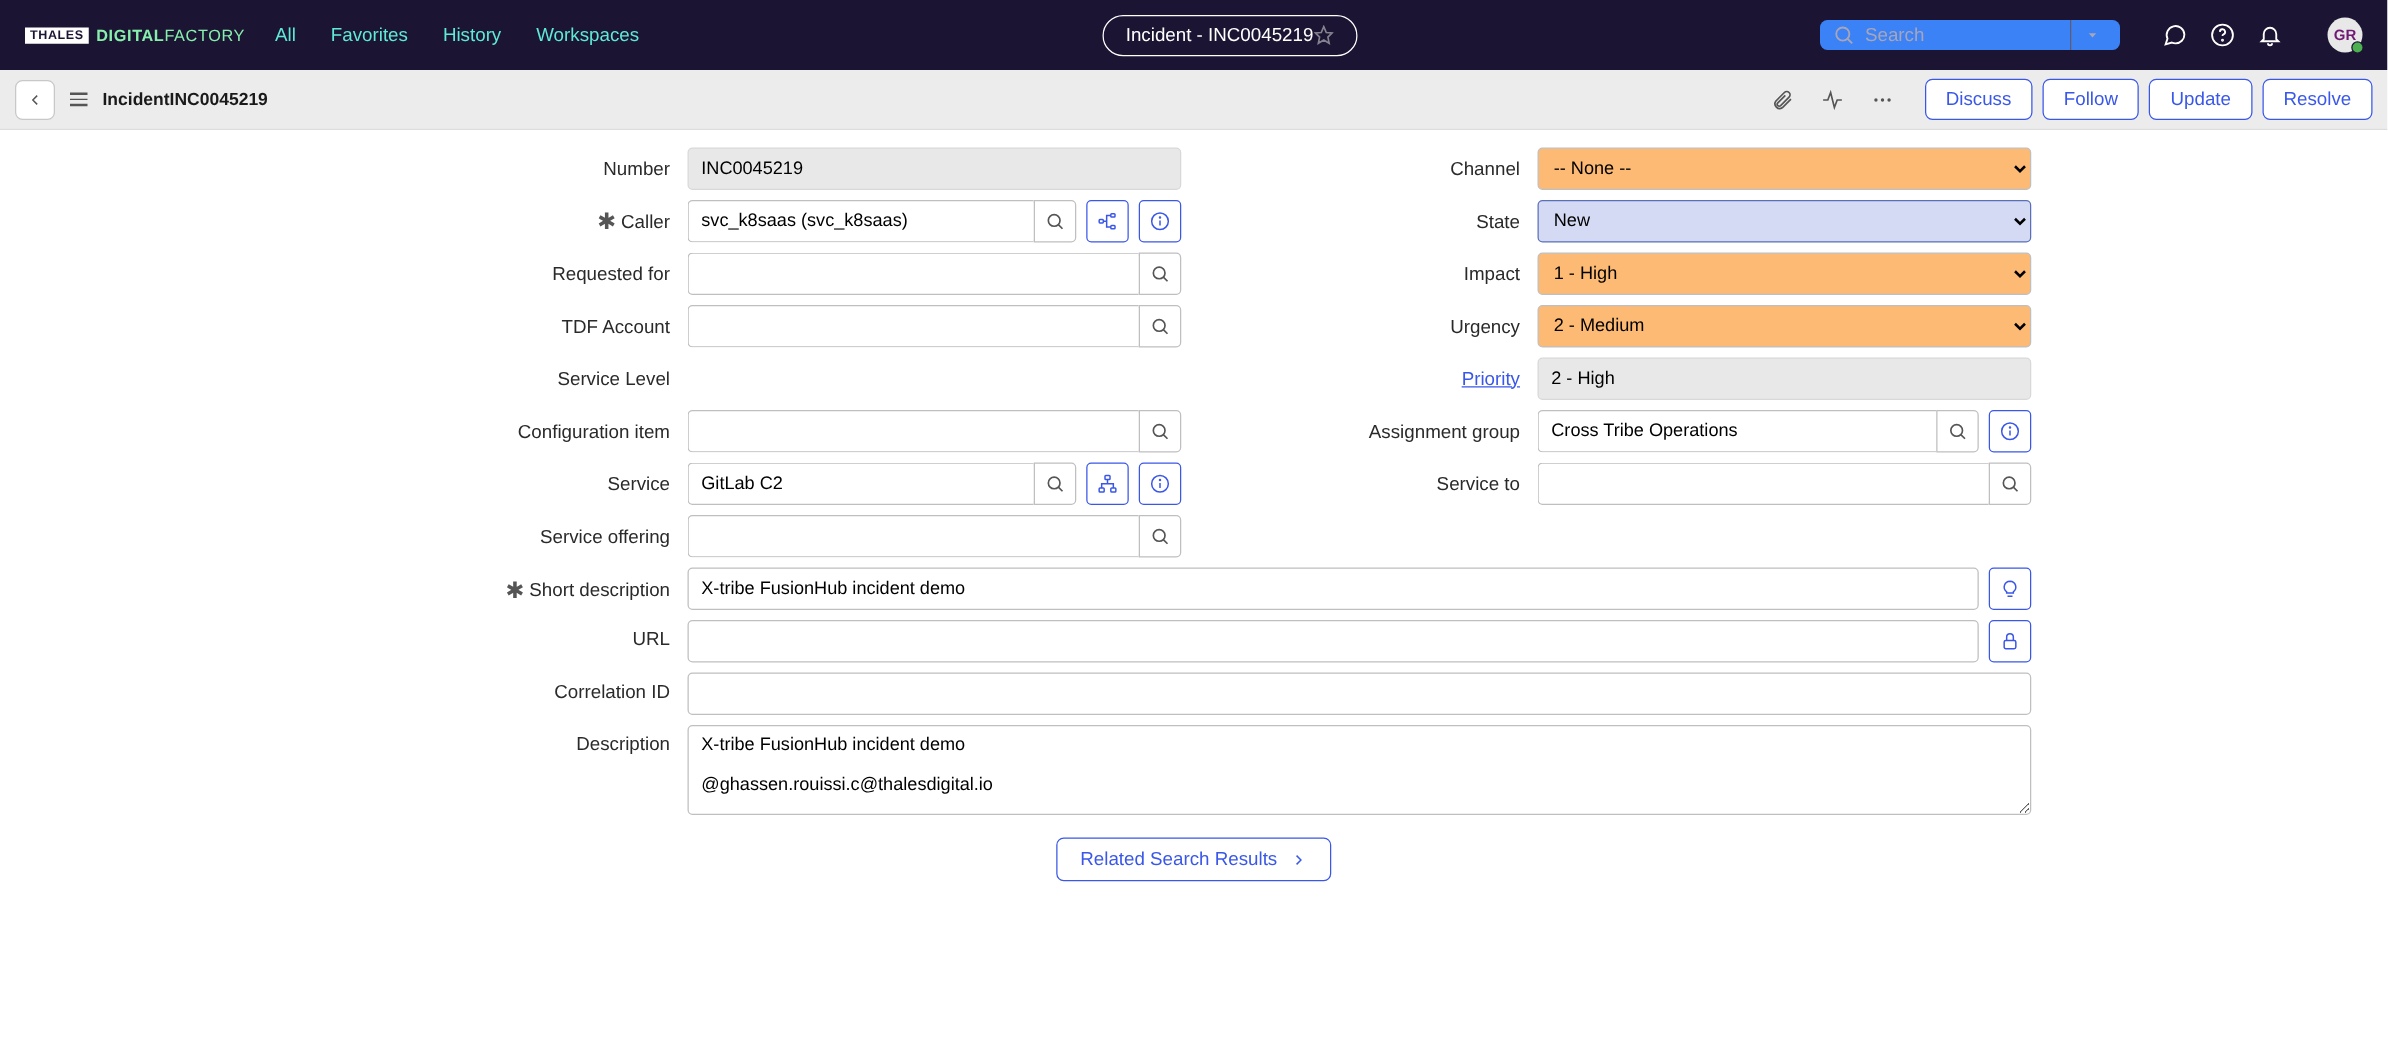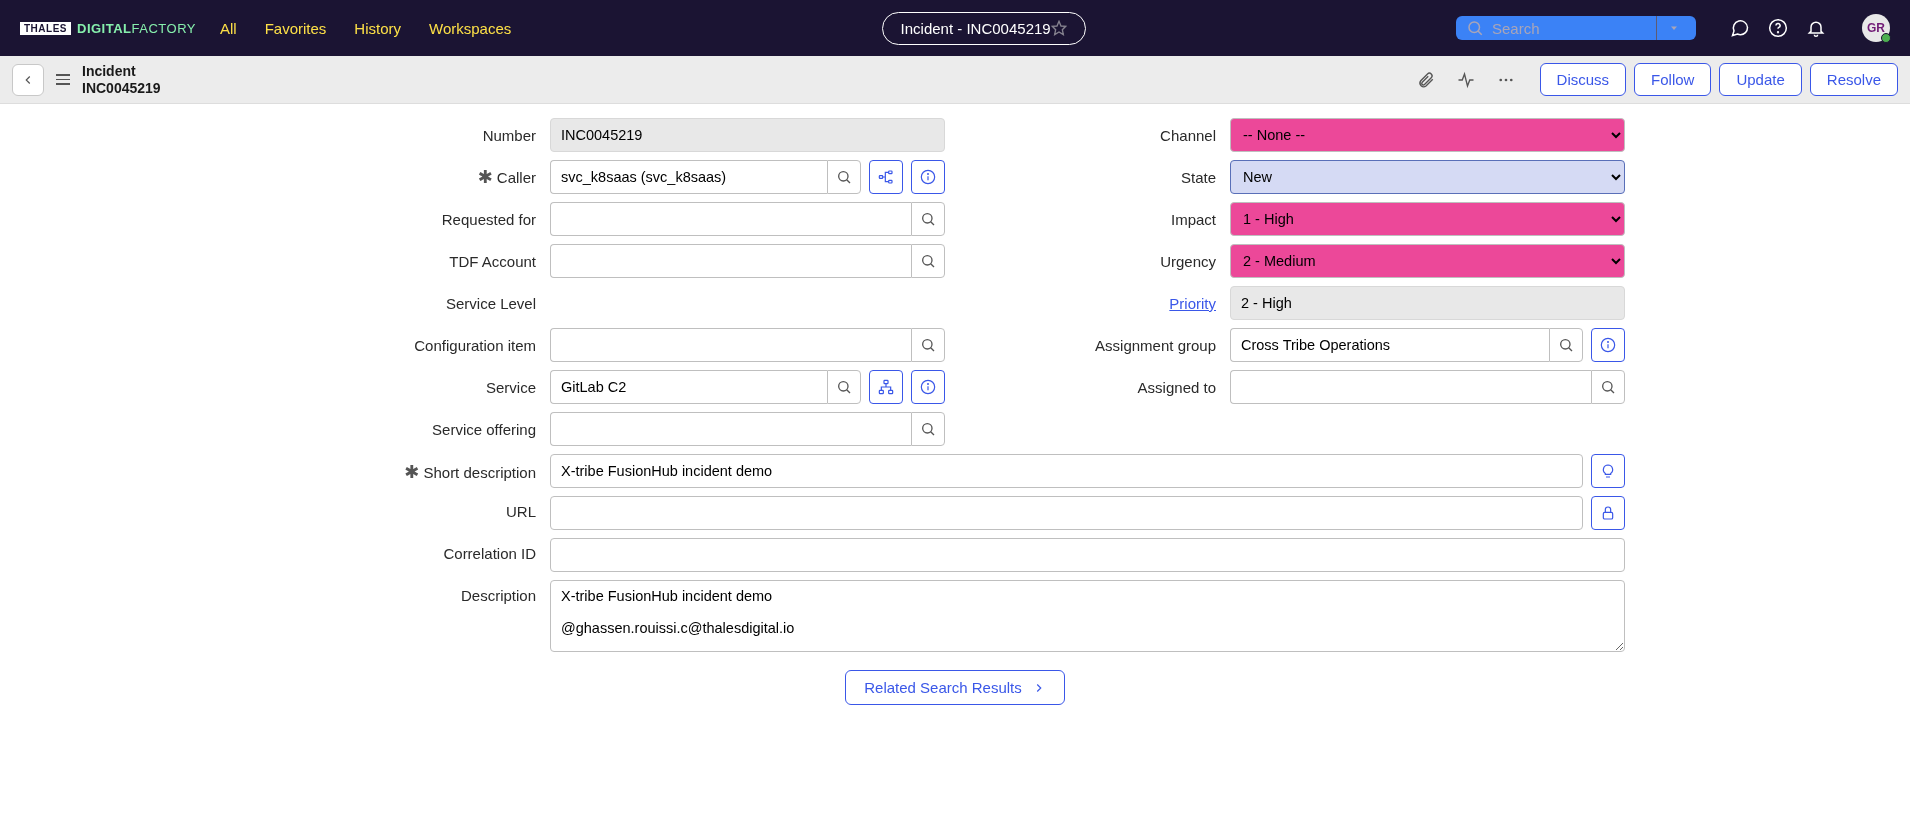--- a/index.html
+++ b/index.html
@@ -5,39 +5,39 @@
 * { box-sizing: border-box; margin: 0; padding: 0; }
 body { font-family: -apple-system, BlinkMacSystemFont, "Segoe UI", Arial, sans-serif; font-size: 14px; background: #fff; color: #1a1a1a; overflow: hidden; }
 
 
 .top-nav { background: #1b1433; height: 56px; display: flex; align-items: center; padding: 0 20px; gap: 24px; }
 .logo { display: flex; align-items: center; gap: 6px; color: #fff; font-weight: 600; font-size: 13px; letter-spacing: 0.5px; }
 .logo-box { background: #fff; color: #1b1433; padding: 1px 4px; font-weight: 700; font-size: 10px; }
 .logo-text { color: #86efac; font-weight: 300; }
 .logo-text b { font-weight: 700; }
 .nav-links { display: flex; gap: 28px; }
-.nav-link { color: #fde047; font-size: 15px; cursor: pointer; }
+.nav-link { color: #5eead4; font-size: 15px; cursor: pointer; }
 .tab-pill { margin: 0 auto; border: 1px solid #ffffff; border-radius: 20px; padding: 7px 18px; display: flex; align-items: center; color: #fff; font-size: 15px; }
 .tab-pill .star { opacity: 0.6; }
 .search-wrap { background: #3b82f6; border-radius: 6px; display: flex; align-items: center; height: 24px; min-width: 240px; position: relative; }
 .search-wrap input { background: transparent; border: none; color: #fff; font-size: 15px; padding: 0 10px 0 36px; outline: none; width: 200px; }
 .search-wrap input::placeholder { color: #a9a5b8; }
 .search-icon-left { position: absolute; left: 10px; }
 .search-dd { width: 34px; border-left: 1px solid #5e5b73; height: 100%; display: flex; align-items: center; justify-content: center; cursor: pointer; }
 .nav-icons { display: flex; gap: 18px; align-items: center; margin-left: 10px; }
 .nav-icon { width: 20px; height: 20px; display: flex; align-items: center; justify-content: center; cursor: pointer; }
 .avatar { width: 28px; height: 28px; border-radius: 50%; background: #e8e8e8; color: #701a75; display: flex; align-items: center; justify-content: center; font-size: 12px; font-weight: 600; position: relative; margin-left: 12px; }
 .avatar::after { content: ''; width: 8px; height: 8px; background: #4caf50; border: 1.5px solid #1b1433; border-radius: 50%; position: absolute; bottom: -1px; right: -1px; }
 
 
 .sub-header { background: #ececec; height: 48px; border-bottom: 1px solid #ddd; display: flex; align-items: center; padding: 0 12px; gap: 12px; }
 .back-btn { width: 32px; height: 32px; border: 1px solid #c8c8c8; border-radius: 6px; background: #fff; display: flex; align-items: center; justify-content: center; cursor: pointer; }
 .hamburger { display: flex; flex-direction: column; gap: 3px; cursor: pointer; }
 .hamburger span { width: 14px; height: 1.5px; background: #555; }
-.sub-title { display: flex; flex-direction: column; line-height: 1.2; }
+.sub-title { display: flex; flex-direction: row; line-height: 1.2; }
 .sub-title-type { font-size: 14px; font-weight: 600; }
 .sub-title-num { font-size: 14px; font-weight: 600; }
 .sub-spacer { flex: 1; }
 .sub-icon { width: 24px; height: 24px; display: flex; align-items: center; justify-content: center; cursor: pointer; color: #555; }
 .action-btn { border: 1px solid #3a57e8; color: #3a57e8; background: #fff; padding: 7px 16px; border-radius: 6px; font-size: 15px; cursor: pointer; }
 .sub-icons-group { display: flex; gap: 16px; align-items: center; margin-right: 10px; }
 .action-group { display: flex; gap: 8px; }
 
 
 .form-scroll { height: calc(100vh - 104px); overflow-y: scroll; position: relative; }
@@ -48,21 +48,21 @@
 .form-label { width: 265px; text-align: right; padding-right: 14px; font-size: 15px; color: #2a2a2a; display: flex; align-items: center; justify-content: flex-end; gap: 4px; }
 .form-label.link { color: #3a57e8; text-decoration: underline; cursor: pointer; }
 .req-star { color: #555; font-size: 18px; }
 .form-control-wrap { flex: 1; display: flex; align-items: center; gap: 8px; }
 .text-input { flex: 1; height: 34px; border: 1px solid #bfbfbf; border-radius: 4px; padding: 0 10px; font-size: 14.5px; background: #fff; }
 .text-input.readonly { background: #e8e8e8; border-color: #d8d8d8; }
 .input-lookup { display: flex; flex: 1; }
 .input-lookup .text-input { border-radius: 4px 0 0 4px; border-right: none; }
 .lookup-btn { width: 34px; height: 34px; border: 1px solid #bfbfbf; border-radius: 0 4px 4px 0; background: #fff; display: flex; align-items: center; justify-content: center; cursor: pointer; }
 .icon-btn { width: 34px; height: 34px; border: 1px solid #3a57e8; border-radius: 4px; background: #fff; display: flex; align-items: center; justify-content: center; cursor: pointer; }
-.select { flex: 1; height: 34px; border: 1px solid #bfbfbf; border-radius: 4px; padding: 0 8px; font-size: 14.5px; background: #ec4899; }
+.select { flex: 1; height: 34px; border: 1px solid #bfbfbf; border-radius: 4px; padding: 0 8px; font-size: 14.5px; background: #fdba74; }
 .select.highlight { background: #d5daf4; border-color: #596fb8; }
 
 .full-row { display: flex; align-items: flex-start; margin-bottom: 8px; }
 .full-row .form-label { width: 265px; padding-top: 7px; }
 .full-row .full-control { flex: 1; display: flex; gap: 8px; }
 .textarea { flex: 1; min-height: 72px; border: 1px solid #bfbfbf; border-radius: 4px; padding: 7px 10px; font-size: 14.5px; font-family: inherit; resize: vertical; }
 
 .related-bar { display: flex; justify-content: center; padding: 10px 0; }
 .related-pill { border: 1px solid #3a57e8; color: #3a57e8; border-radius: 6px; padding: 8px 18px; display: flex; align-items: center; gap: 10px; font-size: 15px; cursor: pointer; }
 
@@ -373,21 +373,21 @@
             <svg width="16" height="16" viewBox="0 0 24 24" fill="none" stroke="#3a57e8" stroke-width="1.8">
                   <circle cx="12" cy="12" r="10"></circle>
                   <line x1="12" y1="11" x2="12" y2="17"></line>
                   <circle cx="12" cy="7.5" r="0.6" fill="#3a57e8"></circle>
                 </svg>
           </div>
         </div>
       </div>
 
       <div class="form-row">
-        <div class="form-label">Assigned to</div>
+        <div class="form-label">Service to</div>
         <div class="form-control-wrap">
           <div class="input-lookup">
             <input class="text-input" value="" style="">
             <div class="lookup-btn">
                   <svg width="16" height="16" viewBox="0 0 24 24" fill="none" stroke="#555" stroke-width="2">
                     <circle cx="11" cy="11" r="7"></circle>
                     <line x1="21" y1="21" x2="16" y2="16"></line>
                   </svg>
                 </div>
           </div>

